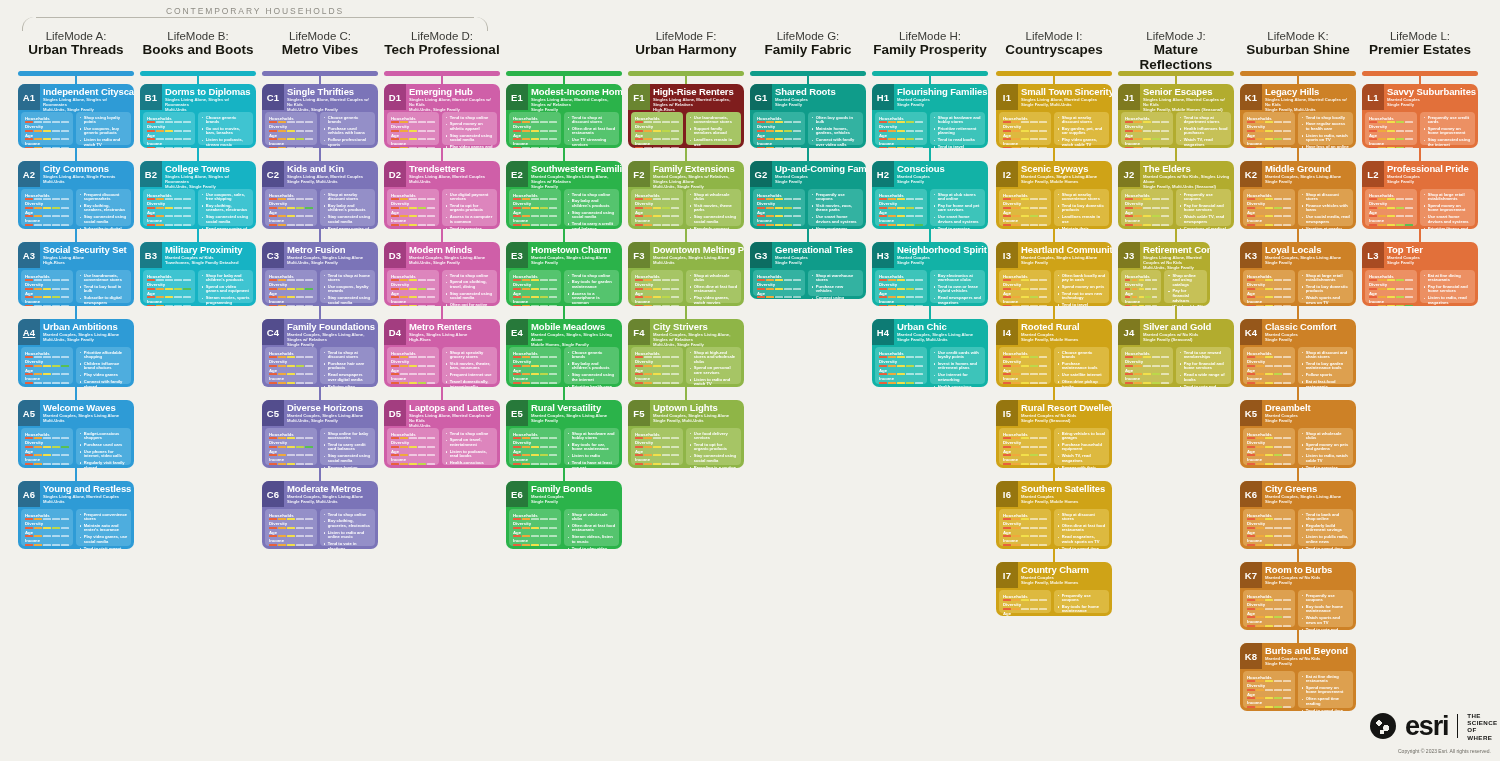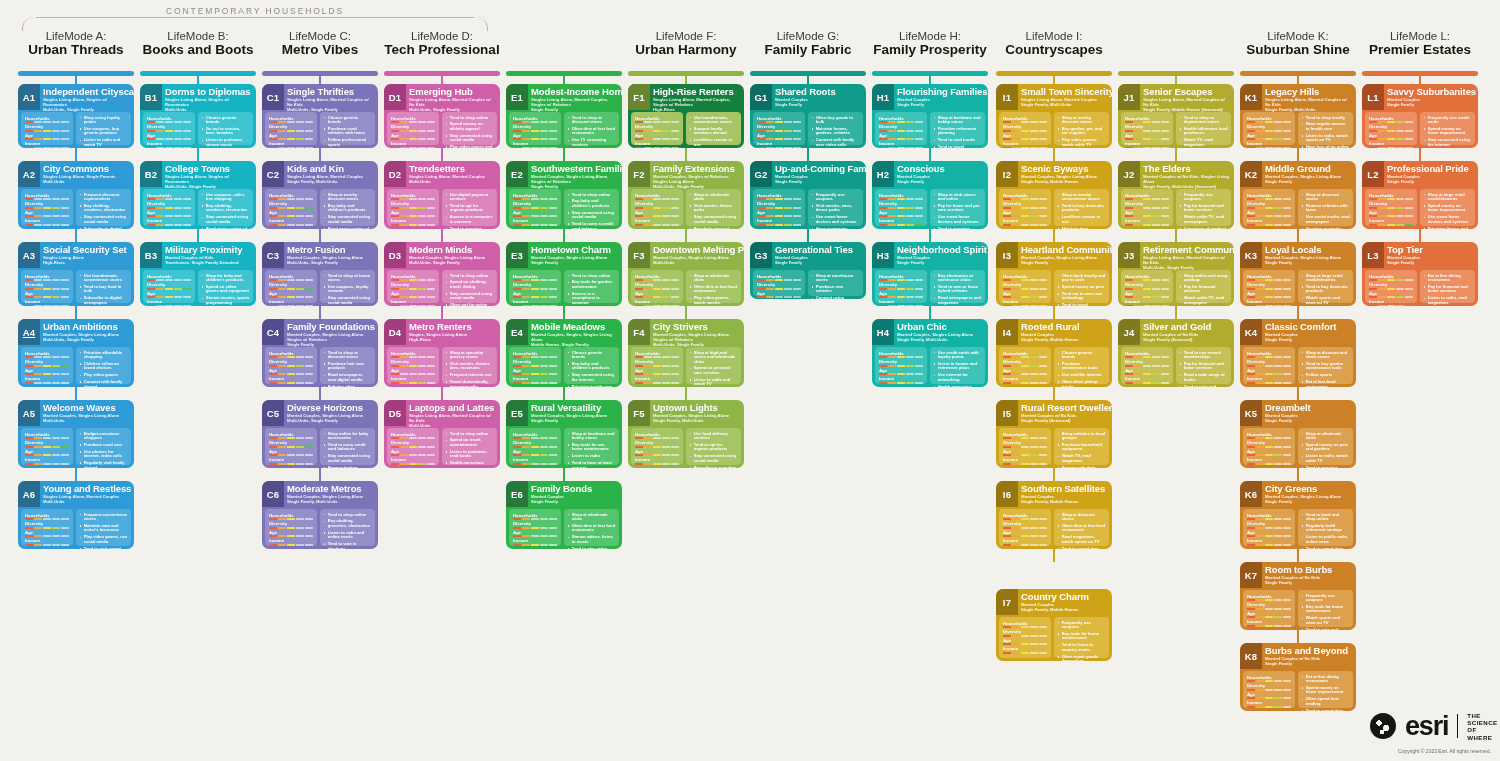--- a/index.html
+++ b/index.html
@@ -151,20 +151,24 @@
       <div class="lm-name">Family Prosperity</div>
     </div>
     <div class="lm-bar" style="left: 872px; width: 116px; top: 71px; background: rgb(18, 178, 166);"></div>
     <div class="lm-stem" style="left: 929.2px; top: 76px; height: 8px; background: rgb(18, 178, 166);"></div>
     <div class="lm-head" style="left: 996px; width: 116px; top: 30px;">
       <div class="lm-pre">LifeMode I:</div>
       <div class="lm-name">Countryscapes</div>
     </div>
     <div class="lm-bar" style="left: 996px; width: 116px; top: 71px; background: rgb(207, 163, 23);"></div>
     <div class="lm-stem" style="left: 1053.2px; top: 76px; height: 8px; background: rgb(207, 163, 23);"></div>
+    <div class="lm-head" style="left: 1118px; width: 116px; top: 30px;">
+      <div class="lm-pre">LifeMode J:</div>
+      <div class="lm-name">Mature Reflections</div>
+    </div>
     <div class="lm-bar" style="left: 1118px; width: 116px; top: 71px; background: rgb(178, 172, 46);"></div>
     <div class="lm-stem" style="left: 1175.2px; top: 76px; height: 8px; background: rgb(178, 172, 46);"></div>
     <div class="lm-head" style="left: 1240px; width: 116px; top: 30px;">
       <div class="lm-pre">LifeMode K:</div>
       <div class="lm-name">Suburban Shine</div>
     </div>
     <div class="lm-bar" style="left: 1240px; width: 116px; top: 71px; background: rgb(205, 129, 38);"></div>
     <div class="lm-stem" style="left: 1297.2px; top: 76px; height: 8px; background: rgb(205, 129, 38);"></div>
     <div class="lm-head" style="left: 1362px; width: 116px; top: 30px;">
       <div class="lm-pre">LifeMode L:</div>
@@ -855,21 +859,21 @@
             </div>
           </div>
         </div>
         <div class="panel bullets" style="background: rgb(148, 143, 200);">
           <div class="b-item">Tend to shop at home stores</div>
           <div class="b-item">Use coupons, loyalty rewards</div>
           <div class="b-item">Stay connected using social media</div>
         </div>
       </div>
     </div>
-    <div class="card" style="left: 262px; top: 319px; width: 116px; height: 68px; background: rgb(123, 116, 184);">
+    <div class="card" style="left: 262px; top: 319px; width: 116px; height: 68px; background: rgb(123, 116, 184); border-radius: 6px;">
       <div class="chip" style="background: rgb(83, 77, 141);">C4</div>
       <div class="ttl">Family Foundations</div>
       <div class="sub">
         <div>Married Couples, Singles Living Alone, Singles w/ Relatives</div>
         <div>Single Family</div>
       </div>
       <div class="body">
         <div class="panel metrics" style="background: rgb(148, 143, 200);">
           <div class="m-row">
             <div class="m-lab">Households</div>
@@ -1665,21 +1669,21 @@
           </div>
         </div>
         <div class="panel bullets" style="background: rgb(85, 196, 110);">
           <div class="b-item">Shop at wholesale clubs</div>
           <div class="b-item">Often dine at fast food restaurants</div>
           <div class="b-item">Stream videos, listen to music</div>
           <div class="b-item">Tend to play video games</div>
         </div>
       </div>
     </div>
-    <div class="card" style="left: 628px; top: 84px; width: 116px; height: 64px; background: #15803d;">
+    <div class="card" style="left: 628px; top: 84px; width: 116px; height: 64px; background: #7f1d1d;">
       <div class="chip" style="background: rgb(106, 133, 48);">F1</div>
       <div class="ttl">High-Rise Renters</div>
       <div class="sub">
         <div>Singles Living Alone, Married Couples, Singles w/ Relatives</div>
         <div>High-Rises</div>
       </div>
       <div class="body">
         <div class="panel metrics" style="background: rgb(166, 197, 101);">
           <div class="m-row">
             <div class="m-lab">Households</div>
@@ -2692,21 +2696,21 @@
           </div>
         </div>
         <div class="panel bullets" style="background: rgb(221, 185, 63);">
           <div class="b-item">Shop at discount stores</div>
           <div class="b-item">Often dine at fast food restaurants</div>
           <div class="b-item">Read magazines, watch sports on TV</div>
           <div class="b-item">Tend to spend time outside</div>
         </div>
       </div>
     </div>
-    <div class="card" style="left: 996px; top: 562px; width: 116px; height: 72px; background: rgb(207, 163, 23); margin-top: 27px;">
+    <div class="card" style="left: 996px; top: 562px; width: 116px; height: 54px; background: rgb(207, 163, 23);">
       <div class="chip" style="background: rgb(150, 118, 15);">I7</div>
       <div class="ttl">Country Charm</div>
       <div class="sub">
         <div>Married Couples</div>
         <div>Single Family, Mobile Homes</div>
       </div>
       <div class="body">
         <div class="panel metrics" style="background: rgb(221, 185, 63);">
           <div class="m-row">
             <div class="m-lab">Households</div>
@@ -2865,21 +2869,21 @@
           </div>
         </div>
         <div class="panel bullets" style="background: rgb(198, 193, 87);">
           <div class="b-item">Frequently use coupons</div>
           <div class="b-item">Pay for financial and home services</div>
           <div class="b-item">Watch cable TV, read newspapers</div>
           <div class="b-item">Conscious of medical routines</div>
         </div>
       </div>
     </div>
-    <div class="card" style="left: 1118px; top: 242px; width: 116px; height: 64px; background: rgb(178, 172, 46);">
+    <div class="card" style="left: 1118px; top: 242px; width: 92px; height: 64px; background: rgb(178, 172, 46);">
       <div class="chip" style="background: rgb(127, 122, 31);">J3</div>
       <div class="ttl">Retirement Communities</div>
       <div class="sub">
         <div>Singles Living Alone, Married Couples w/ No Kids</div>
         <div>Multi-Units, Single Family</div>
       </div>
       <div class="body">
         <div class="panel metrics" style="background: rgb(198, 193, 87);">
           <div class="m-row">
             <div class="m-lab">Households</div>

